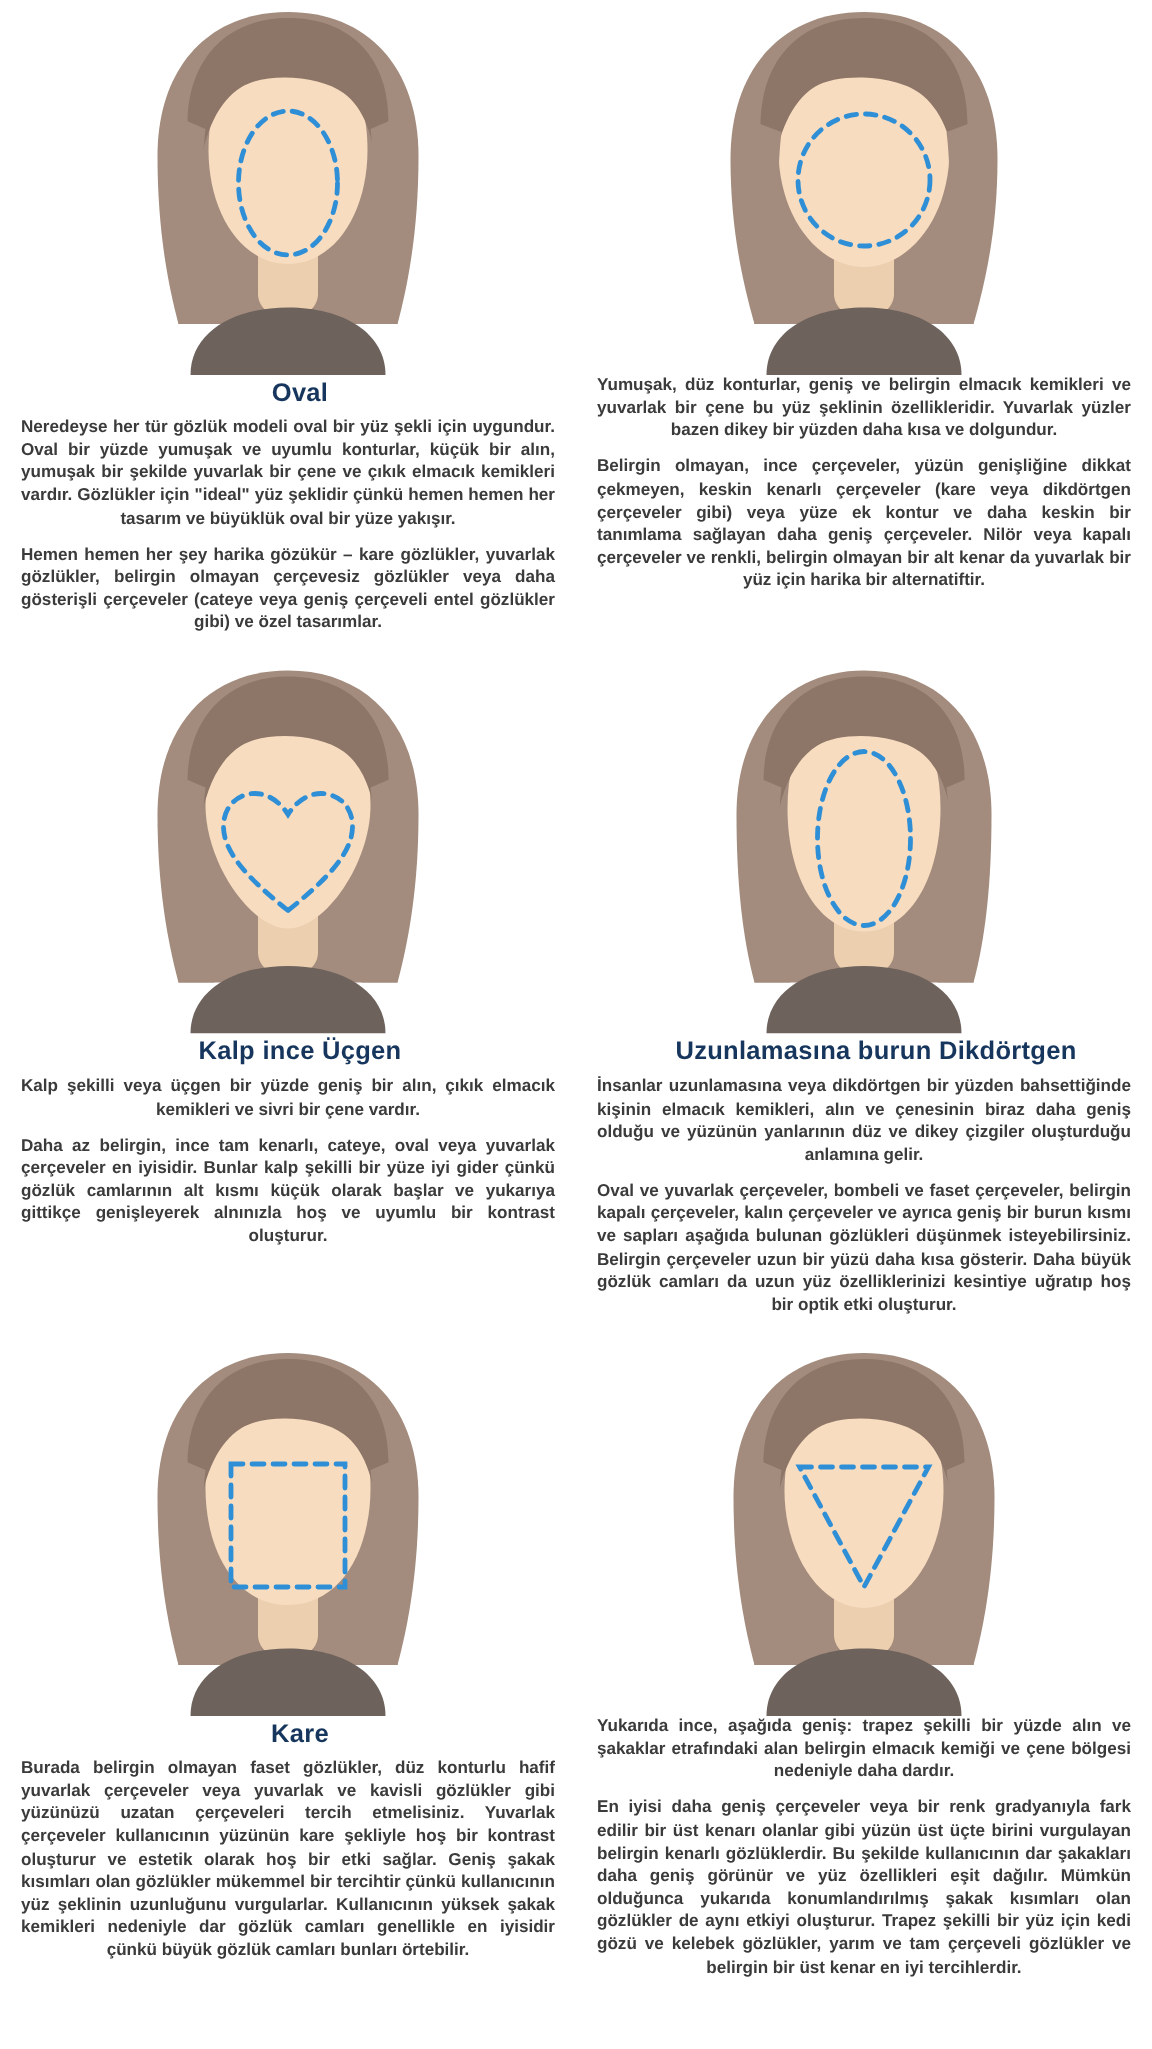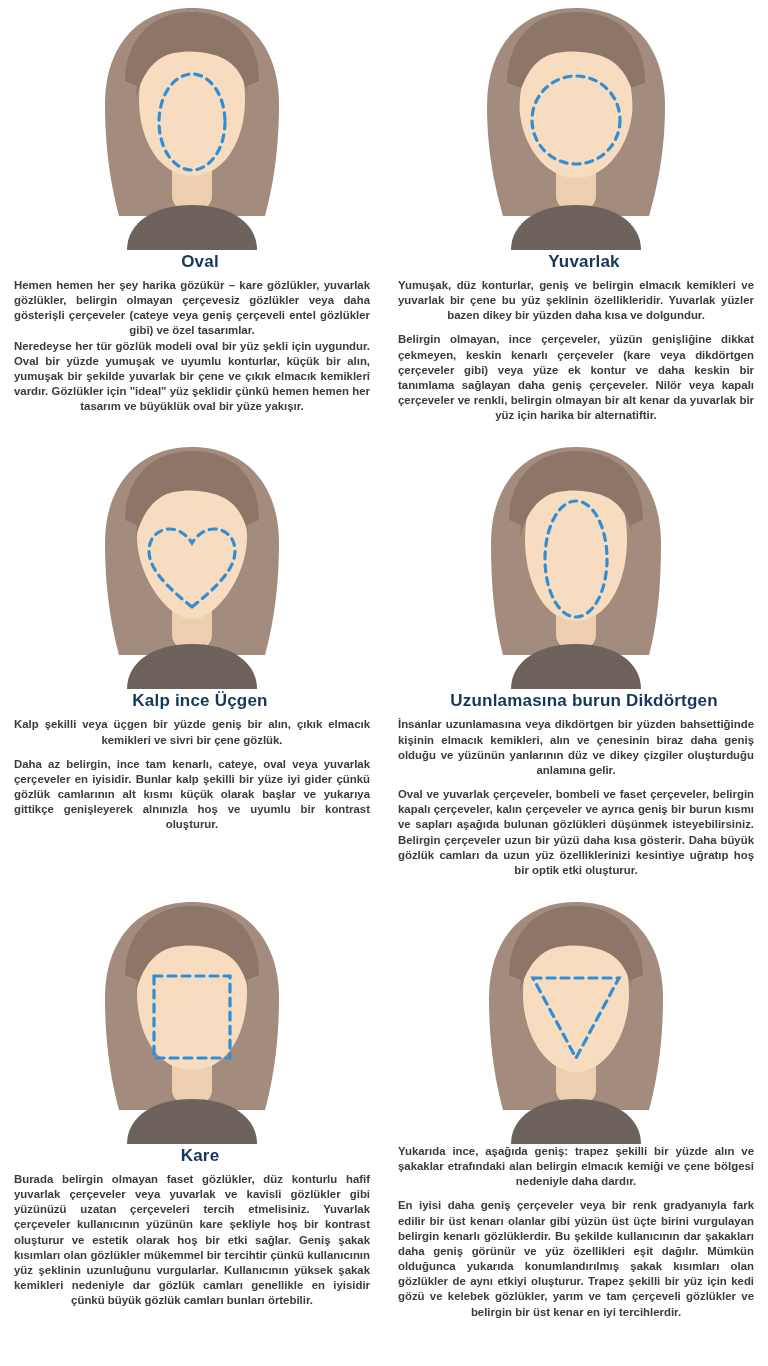--- a/index.html
+++ b/index.html
@@ -80,38 +80,37 @@
 
           <path d="M165 12 C122 12 98 42 98 82 C98 96 102 106 106 112 C110 88 118 68 134 58 C150 48 186 50 202 62 C216 72 222 92 224 112 C228 104 232 94 232 80 C232 40 208 12 165 12 Z" fill="#8d7667"></path>
 
           <path d="M96 80 C88 112 86 160 92 216 L116 216 C108 170 106 120 110 86 Z" fill="#a38c7d"></path>
           <path d="M234 80 C242 112 244 160 238 216 L214 216 C222 170 224 120 220 86 Z" fill="#a38c7d"></path>
 
           <ellipse cx="165" cy="122" rx="33" ry="48" fill="none" stroke="#2f8fd6" stroke-width="3.2" stroke-dasharray="7 6" stroke-linecap="round"></ellipse>
         </svg>
       </div>
       <div class="title">Oval</div>
+      <p class="body-text just">Neredeyse her tür gözlük modeli oval bir yüz şekli için uygundur. Oval bir yüzde yumuşak ve uyumlu konturlar, küçük bir alın, yumuşak bir şekilde yuvarlak bir çene ve çıkık elmacık kemikleri vardır. Gözlükler için "ideal" yüz şeklidir çünkü hemen hemen her tasarım ve büyüklük oval bir yüze yakışır.</p>
       <p class="body-text just last">Hemen hemen her şey harika gözükür – kare gözlükler, yuvarlak gözlükler, belirgin olmayan çerçevesiz gözlükler veya daha gösterişli çerçeveler (cateye veya geniş çerçeveli entel gözlükler gibi) ve özel tasarımlar.</p>
-      <p class="body-text just">Neredeyse her tür gözlük modeli oval bir yüz şekli için uygundur. Oval bir yüzde yumuşak ve uyumlu konturlar, küçük bir alın, yumuşak bir şekilde yuvarlak bir çene ve çıkık elmacık kemikleri vardır. Gözlükler için "ideal" yüz şeklidir çünkü hemen hemen her tasarım ve büyüklük oval bir yüze yakışır.</p>
     </div>
 
     <div class="cell">
       <div class="face-wrap">
         <svg class="face" width="330" height="250" viewBox="0 0 330 250">
           <path d="M165 8 C110 8 76 46 76 106 C76 152 84 188 92 216 L238 216 C246 188 254 152 254 106 C254 46 220 8 165 8 Z" fill="#a38c7d"></path>
           <path d="M145 158 L185 158 L185 196 C185 206 175 212 165 212 C155 212 145 206 145 196 Z" fill="#eccfae"></path>
           <path d="M100 250 C100 222 128 205 165 205 C202 205 230 222 230 250 Z" fill="#6d625c"></path>
           <path d="M165 28 C128 28 108 58 108 100 C108 144 134 178 165 178 C196 178 222 144 222 100 C222 58 202 28 165 28 Z" fill="#f7dcc0"></path>
           <path d="M165 12 C120 12 96 42 96 84 C96 98 100 108 104 114 C108 90 116 68 132 58 C148 48 186 50 202 62 C216 72 224 92 226 114 C230 106 234 96 234 82 C234 40 210 12 165 12 Z" fill="#8d7667"></path>
           <path d="M94 82 C86 114 84 162 92 216 L116 216 C108 170 106 120 110 88 Z" fill="#a38c7d"></path>
           <path d="M236 82 C244 114 246 162 238 216 L214 216 C222 170 224 120 220 88 Z" fill="#a38c7d"></path>
           <circle cx="165" cy="120" r="44" fill="none" stroke="#2f8fd6" stroke-width="3.2" stroke-dasharray="7 6" stroke-linecap="round"></circle>
         </svg>
       </div>
-      <div class="title">Yuvarlak</div>
       <p class="body-text just">Yumuşak, düz konturlar, geniş ve belirgin elmacık kemikleri ve yuvarlak bir çene bu yüz şeklinin özellikleridir. Yuvarlak yüzler bazen dikey bir yüzden daha kısa ve dolgundur.</p>
       <p class="body-text just last">Belirgin olmayan, ince çerçeveler, yüzün genişliğine dikkat çekmeyen, keskin kenarlı çerçeveler (kare veya dikdörtgen çerçeveler gibi) veya yüze ek kontur ve daha keskin bir tanımlama sağlayan daha geniş çerçeveler. Nilör veya kapalı çerçeveler ve renkli, belirgin olmayan bir alt kenar da yuvarlak bir yüz için harika bir alternatiftir.</p>
     </div>
   </div>
 
   <div class="row-spacer"></div>
 
   <div class="grid">
 
     <div class="cell">
@@ -121,21 +120,21 @@
           <path d="M145 158 L185 158 L185 196 C185 206 175 212 165 212 C155 212 145 206 145 196 Z" fill="#eccfae"></path>
           <path d="M100 250 C100 222 128 205 165 205 C202 205 230 222 230 250 Z" fill="#6d625c"></path>
           <path d="M165 28 C130 28 110 58 110 98 C110 136 140 180 165 180 C190 180 220 136 220 98 C220 58 200 28 165 28 Z" fill="#f7dcc0"></path>
           <path d="M165 12 C122 12 98 42 98 82 C98 96 102 106 106 112 C110 88 118 68 134 58 C150 48 186 50 202 62 C216 72 222 92 224 112 C228 104 232 94 232 80 C232 40 208 12 165 12 Z" fill="#8d7667"></path>
           <path d="M96 80 C88 112 86 160 92 216 L116 216 C108 170 106 120 110 86 Z" fill="#a38c7d"></path>
           <path d="M234 80 C242 112 244 160 238 216 L214 216 C222 170 224 120 220 86 Z" fill="#a38c7d"></path>
           <path d="M165 168 C140 148 122 130 122 112 C122 98 132 90 143 90 C152 90 160 96 165 104 C170 96 178 90 187 90 C198 90 208 98 208 112 C208 130 190 148 165 168 Z" fill="none" stroke="#2f8fd6" stroke-width="3.2" stroke-dasharray="7 6" stroke-linecap="round"></path>
         </svg>
       </div>
       <div class="title">Kalp ince Üçgen</div>
-      <p class="body-text just">Kalp şekilli veya üçgen bir yüzde geniş bir alın, çıkık elmacık kemikleri ve sivri bir çene gözlük.</p>
+      <p class="body-text just">Kalp şekilli veya üçgen bir yüzde geniş bir alın, çıkık elmacık kemikleri ve sivri bir çene vardır.</p>
       <p class="body-text just last">Daha az belirgin, ince tam kenarlı, cateye, oval veya yuvarlak çerçeveler en iyisidir. Bunlar kalp şekilli bir yüze iyi gider çünkü gözlük camlarının alt kısmı küçük olarak başlar ve yukarıya gittikçe genişleyerek alnınızla hoş ve uyumlu bir kontrast oluşturur.</p>
     </div>
 
     <div class="cell">
       <div class="face-wrap">
         <svg class="face" width="330" height="250" viewBox="0 0 330 250">
           <path d="M165 8 C114 8 80 45 80 104 C80 150 84 186 92 216 L238 216 C246 186 250 150 250 104 C250 45 216 8 165 8 Z" fill="#a38c7d"></path>
           <path d="M145 158 L185 158 L185 196 C185 206 175 212 165 212 C155 212 145 206 145 196 Z" fill="#eccfae"></path>
           <path d="M100 250 C100 222 128 205 165 205 C202 205 230 222 230 250 Z" fill="#6d625c"></path>
           <path d="M165 26 C133 26 114 56 114 100 C114 148 136 182 165 182 C194 182 216 148 216 100 C216 56 197 26 165 26 Z" fill="#f7dcc0"></path>

